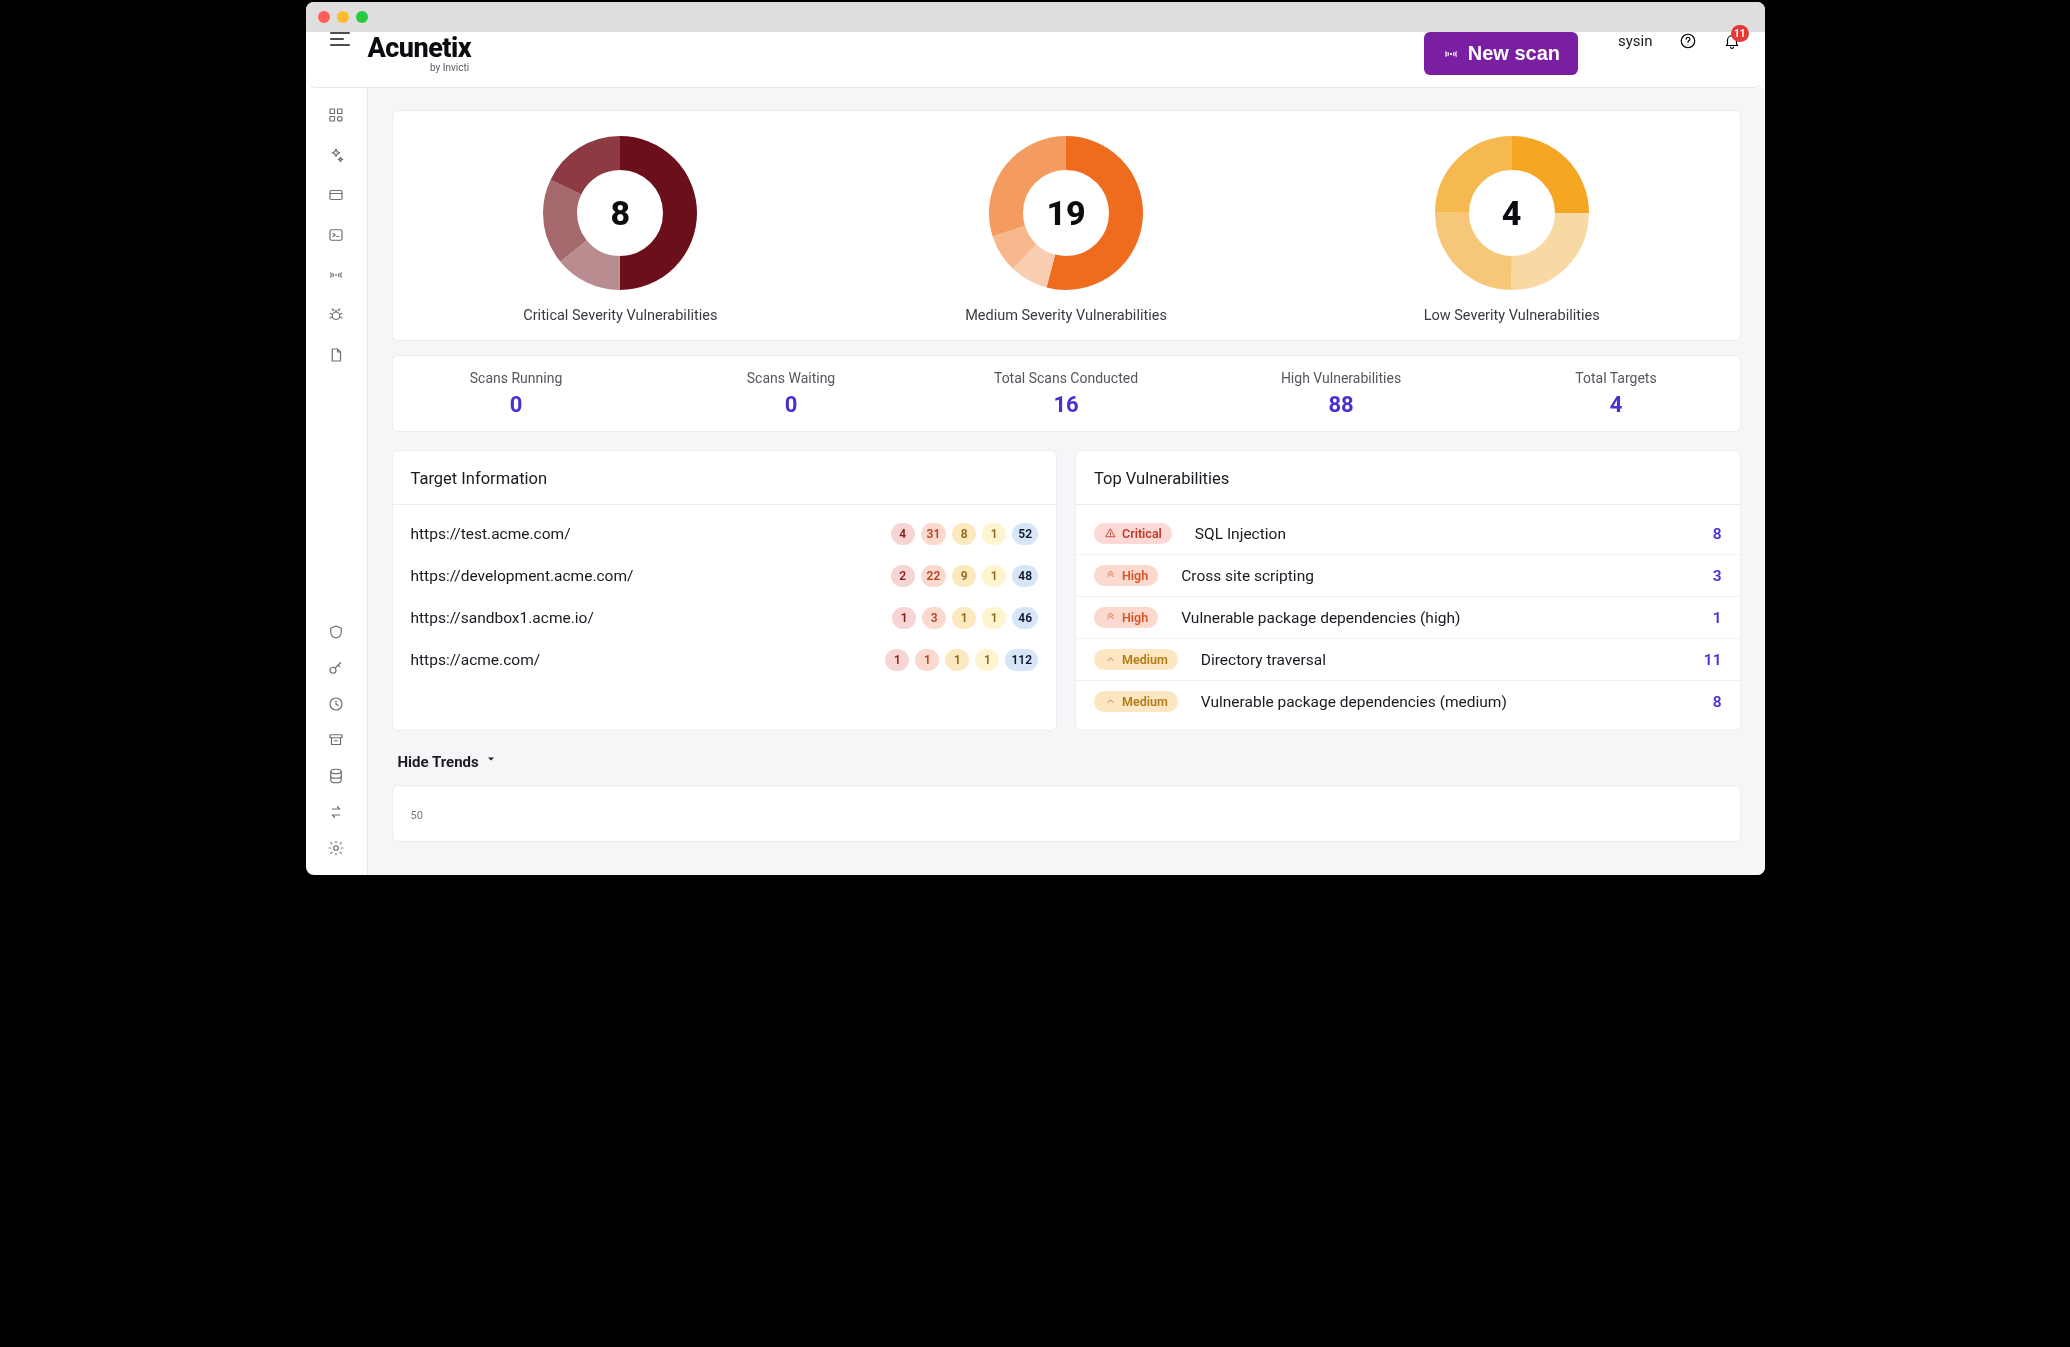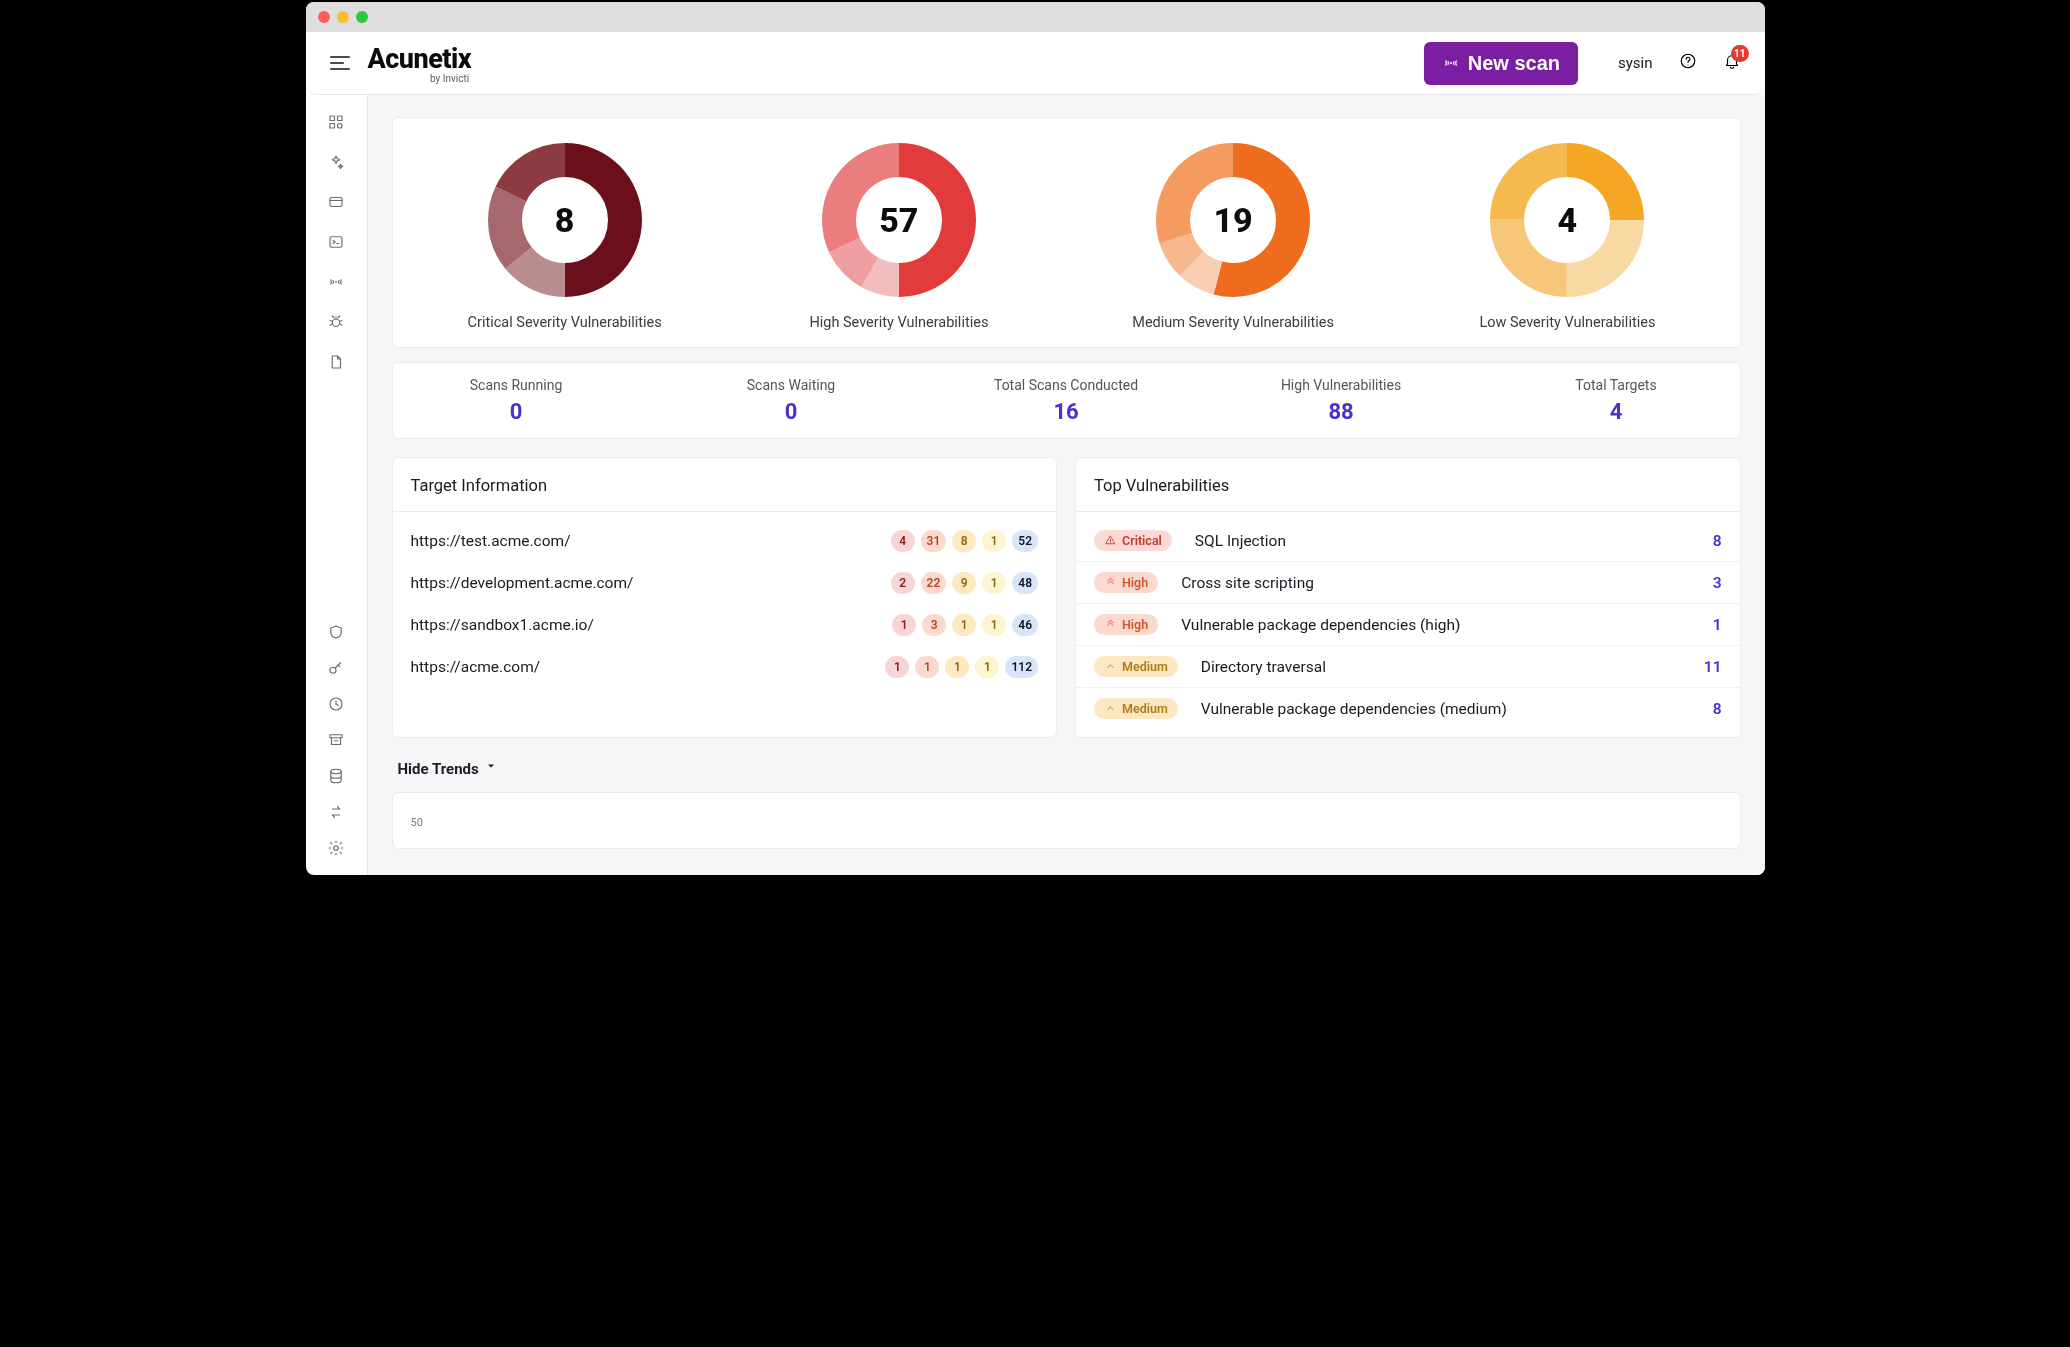--- a/index.html
+++ b/index.html
@@ -2,21 +2,21 @@
 <html><head>
 <meta charset="utf-8">
 <style>
 * { box-sizing: border-box; margin: 0; padding: 0; }
 body { font-family: -apple-system, BlinkMacSystemFont, "Segoe UI", Roboto, sans-serif; background: #000; }
 .window { width: 1463px; height: 877px; margin: 0 auto; background: #fff; border-radius: 10px; overflow: hidden; display: flex; flex-direction: column; border: 2px solid #000; }
 .titlebar { height: 30px; background: #dedede; display: flex; align-items: center; padding: 0 12px; gap: 7px; }
 .tdot { width: 12px; height: 12px; border-radius: 50%; }
 .tdot.red { background: #ff5f56; } .tdot.yellow { background: #ffbd2e; } .tdot.green { background: #27c93f; }
 
-.topbar { height: 63px; display: flex; align-items: center; padding: 0 24px; border-bottom: 1px solid #e8e8ec; border-radius: 10px; }
+.topbar { height: 56px; display: flex; align-items: flex-start; padding: 0 24px; border-bottom: 1px solid #e8e8ec; border-radius: 10px; }
 .hamburger { width: 20px; height: 14px; display: flex; flex-direction: column; justify-content: space-between; cursor: pointer; margin-right: 18px; }
 .hamburger span { height: 2px; background: #4b4b52; border-radius: 1px; }
 .hamburger span:nth-child(2){ width: 70%; }
 .brand { display: flex; flex-direction: column; }
 .brand-name { font-size: 27px; font-weight: 800; letter-spacing: -0.5px; color: #0c0c10; }
 .brand-sub { font-size: 10px; color: #5a5a64; align-self: flex-end; margin-top: -2px; margin-right: 2px; }
 .top-spacer { flex: 1; }
 .newscan { background: #7b1fa2; color: #fff; border: none; border-radius: 6px; padding: 10px 18px; font-size: 20px; font-weight: 600; display: flex; align-items: center; gap: 8px; cursor: pointer; }
 .user { margin-left: 40px; font-size: 15px; color: #1a1a20; }
 .topicon { margin-left: 26px; position: relative; cursor: pointer; }
@@ -215,30 +215,20 @@
                 <circle cx="80" cy="80" r="60" stroke="#6b0f1a" stroke-width="34" fill="none" stroke-dasharray="188.49555921538757 188.49555921538757" stroke-dashoffset="0"></circle>
                 <circle cx="80" cy="80" r="60" stroke="#b98c8f" stroke-width="34" fill="none" stroke-dasharray="52.77875658030852 324.2123618504666" stroke-dashoffset="-188.49555921538757"></circle>
                 <circle cx="80" cy="80" r="60" stroke="#a5686d" stroke-width="34" fill="none" stroke-dasharray="67.85840131753953 309.1327171132356" stroke-dashoffset="-241.27431579569608"></circle>
                 <circle cx="80" cy="80" r="60" stroke="#8d3a42" stroke-width="34" fill="none" stroke-dasharray="67.85840131753953 309.1327171132356" stroke-dashoffset="-309.1327171132356"></circle>
               </svg>
        <div class="donut-center">8</div></div>
      <div class="donut-label">Critical Severity Vulnerabilities</div>
    </div>
           <div class="donut-cell">
      <div class="donut-wrap"><svg viewBox="0 0 160 160">
-                <circle cx="80" cy="80" r="60" stroke="#e23b3b" stroke-width="34" fill="none" stroke-dasharray="188.49555921538757 188.49555921538757" stroke-dashoffset="0"></circle>
-                <circle cx="80" cy="80" r="60" stroke="#f4bdbd" stroke-width="34" fill="none" stroke-dasharray="30.15928947446201 346.83182895631313" stroke-dashoffset="-188.49555921538757"></circle>
-                <circle cx="80" cy="80" r="60" stroke="#ef9f9f" stroke-width="34" fill="none" stroke-dasharray="37.69911184307752 339.29200658769764" stroke-dashoffset="-218.6548486898496"></circle>
-                <circle cx="80" cy="80" r="60" stroke="#ea7d7d" stroke-width="34" fill="none" stroke-dasharray="120.63715789784804 256.3539605329271" stroke-dashoffset="-256.3539605329271"></circle>
-              </svg>
-       <div class="donut-center">57</div></div>
-     <div class="donut-label">High Severity Vulnerabilities</div>
-   </div>
-          <div class="donut-cell">
-     <div class="donut-wrap"><svg viewBox="0 0 160 160">
                 <circle cx="80" cy="80" r="60" stroke="#ef6c1f" stroke-width="34" fill="none" stroke-dasharray="203.57520395261858 173.41591447815657" stroke-dashoffset="0"></circle>
                 <circle cx="80" cy="80" r="60" stroke="#f9cdb0" stroke-width="34" fill="none" stroke-dasharray="30.15928947446201 346.83182895631313" stroke-dashoffset="-203.57520395261858"></circle>
                 <circle cx="80" cy="80" r="60" stroke="#f7b88e" stroke-width="34" fill="none" stroke-dasharray="30.15928947446201 346.83182895631313" stroke-dashoffset="-233.7344934270806"></circle>
                 <circle cx="80" cy="80" r="60" stroke="#f49b60" stroke-width="34" fill="none" stroke-dasharray="113.09733552923255 263.8937829015426" stroke-dashoffset="-263.8937829015426"></circle>
               </svg>
        <div class="donut-center">19</div></div>
      <div class="donut-label">Medium Severity Vulnerabilities</div>
    </div>
           <div class="donut-cell">
      <div class="donut-wrap"><svg viewBox="0 0 160 160">

